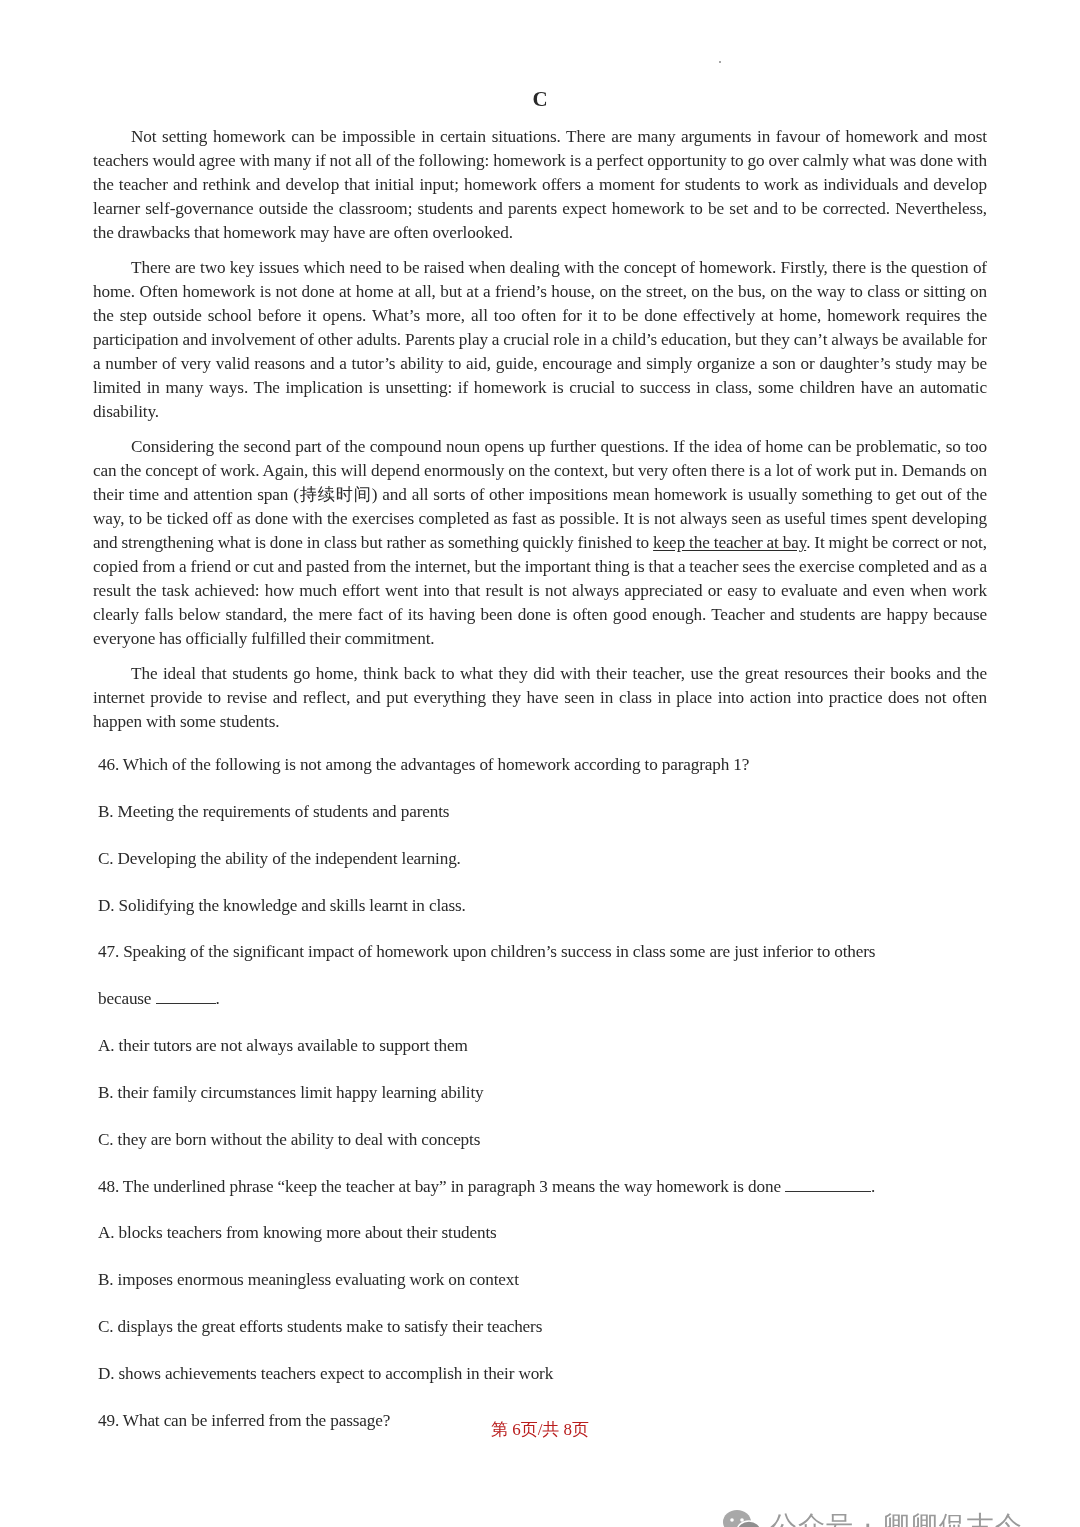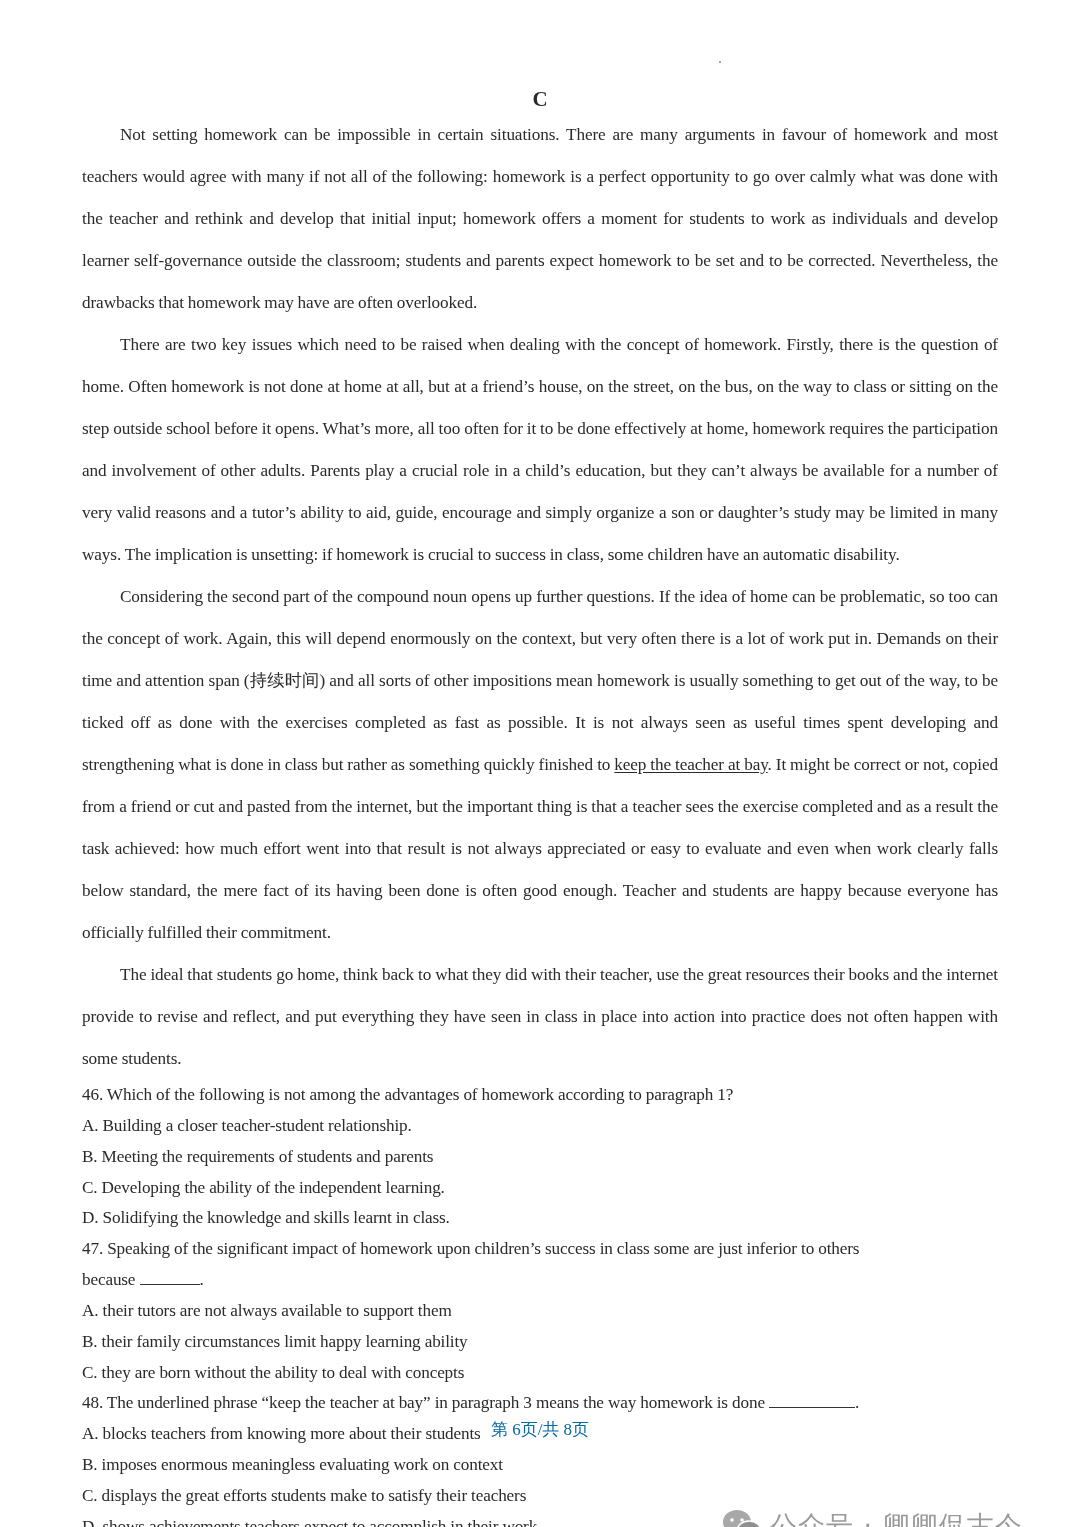--- a/index.html
+++ b/index.html
@@ -33,53 +33,53 @@
   .section-title {
     text-align: center;
     font-weight: bold;
     font-size: 21px;
     line-height: 30px;
     margin: 0;
     height: 30px;
   }
   .para {
     font-size: 17.2px;
-    line-height: 42px;
+    line-height: 24px;
     text-align: justify;
     text-indent: 38px;
-    margin: 0;
+    margin: 11px;
     letter-spacing: -0.1px;
     word-spacing: -0.3px;
   }
   .para u {
     text-underline-offset: 2px;
   }
   .q-line {
     font-size: 17.2px;
     line-height: 30.85px;
-    margin: 0;
+    margin: 16px;
     white-space: nowrap;
     letter-spacing: -0.15px;
   }
   .blank {
     display: inline-block;
     border-bottom: 1px solid #333;
     height: 14px;
     vertical-align: baseline;
   }
   .blank.short { width: 60px; }
   .blank.long { width: 86px; }
   .footer {
     position: absolute;
     left: 0;
     width: 1080px;
     top: 1418px;
     text-align: center;
     font-size: 17px;
-    color: #0369a1;
+    color: #b91c1c;
   }
   .watermark {
     position: absolute;
     left: 722px;
     top: 1508px;
     display: flex;
     align-items: center;
     gap: 8px;
     color: #9a9a9a;
     font-family: "DejaVu Sans", "Liberation Sans", sans-serif;
@@ -100,21 +100,20 @@
 <div class="page">
   <h2 class="section-title">C</h2>
 
   <p class="para">Not setting homework can be impossible in certain situations. There are many arguments in favour of homework and most teachers would agree with many if not all of the following: homework is a perfect opportunity to go over calmly what was done with the teacher and rethink and develop that initial input; homework offers a moment for students to work as individuals and develop learner self-governance outside the classroom; students and parents expect homework to be set and to be corrected. Nevertheless, the drawbacks that homework may have are often overlooked.</p>
   <p class="para">There are two key issues which need to be raised when dealing with the concept of homework. Firstly, there is the question of home. Often homework is not done at home at all, but at a friend’s house, on the street, on the bus, on the way to class or sitting on the step outside school before it opens. What’s more, all too often for it to be done effectively at home, homework requires the participation and involvement of other adults. Parents play a crucial role in a child’s education, but they can’t always be available for a number of very valid reasons and a tutor’s ability to aid, guide, encourage and simply organize a son or daughter’s study may be limited in many ways. The implication is unsetting: if homework is crucial to success in class, some children have an automatic disability.</p>
   <p class="para"><span>Considering the second part of the compound noun opens up further questions. If the idea of home can be problematic, so too can the concept of work. Again, this will depend enormously on the context, but very often there is a lot of work put in. Demands on their time and attention span (持续时间) and all sorts of other impositions mean homework is usually something to get out of the way, to be ticked off as done with the exercises completed as fast as possible. It is not always seen as useful times spent developing and strengthening what is done in class but rather as something quickly finished to </span><u>keep the teacher at bay</u><span>. It might be correct or not, copied from a friend or cut and pasted from the internet, but the important thing is that a teacher sees the exercise completed and as a result the task achieved: how much effort went into that result is not always appreciated or easy to evaluate and even when work clearly falls below standard, the mere fact of its having been done is often good enough. Teacher and students are happy because everyone has officially fulfilled their commitment.</span></p>
   <p class="para">The ideal that students go home, think back to what they did with their teacher, use the great resources their books and the internet provide to revise and reflect, and put everything they have seen in class in place into action into practice does not often happen with some students.</p>
 
   <div>
     <p class="q-line">46. Which of the following is not among the advantages of homework according to paragraph 1?</p>
-    <p class="q-line">A. Building a closer teacher-student relationship.</p>
     <p class="q-line">B. Meeting the requirements of students and parents</p>
     <p class="q-line">C. Developing the ability of the independent learning.</p>
     <p class="q-line">D. Solidifying the knowledge and skills learnt in class.</p>
   </div>
 
   <div>
     <p class="q-line">47. Speaking of the significant impact of homework upon children’s success in class some are just inferior to others</p>
     <p class="q-line"><span>because</span> <span class="blank short"></span>.</p>
     <p class="q-line">A. their tutors are not always available to support them</p>
     <p class="q-line">B. their family circumstances limit happy learning ability</p>

